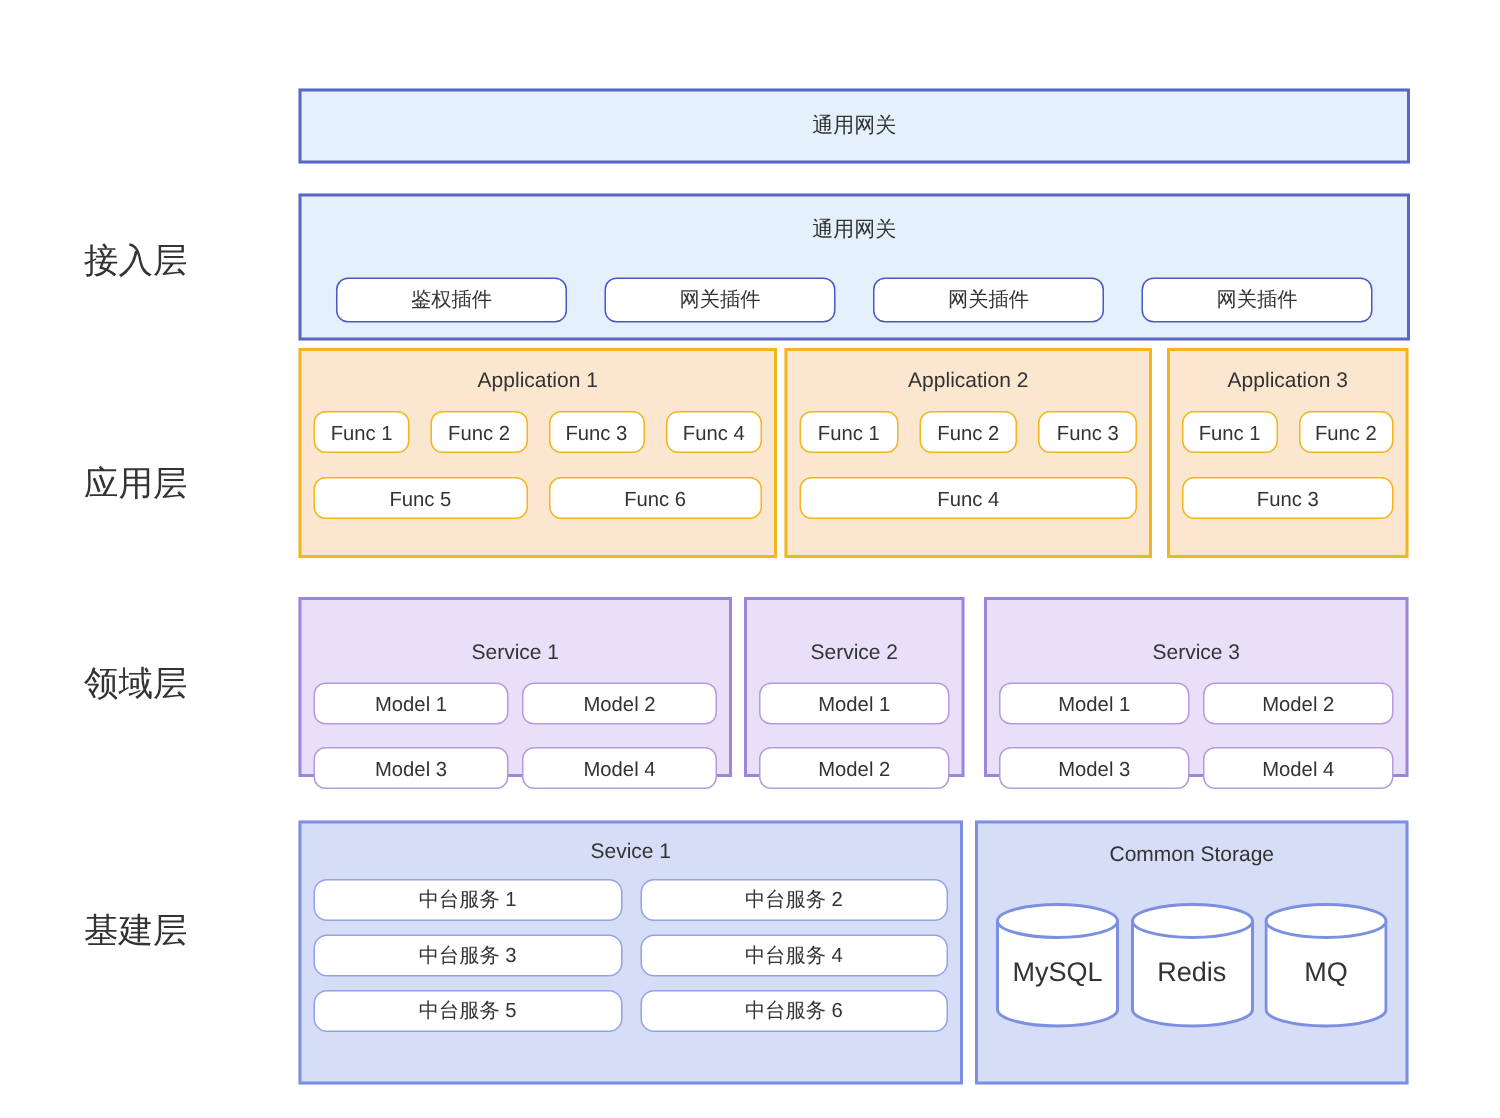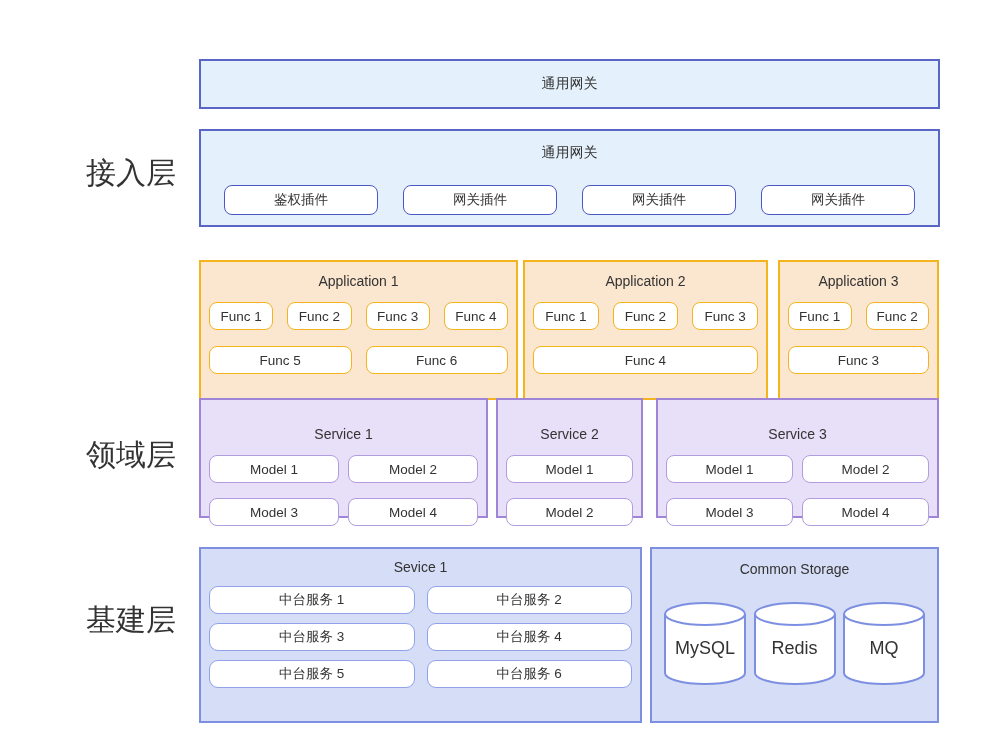--- a/index.html
+++ b/index.html
@@ -1,33 +1,33 @@
 <!DOCTYPE html>
 <html style="--text: #333333; --access-fill: #E4F0FB; --access-border: #5A66C5; --access-inner-border: #4A57C6; --app-fill: #FBE7CF; --app-border: #F3B41E; --domain-fill: #E8E0F8; --domain-border: #9E85D8; --domain-inner-border: #B29CE0; --infra-fill: #D6DDF6; --infra-border: #7D8FE1; --infra-inner-border: #91A2EA;"><head>
 <meta charset="utf-8">
 <style>
   html,body{margin:0;padding:0;background:#fff;}
   .canvas{position:relative;width:1000px;height:745px;background:#fff;
     font-family:"Liberation Sans",sans-serif;color:var(--text);overflow:hidden;}
-  .layer-label{position:absolute;left:56px;width:150px;text-align:center;
-    font-size:30px;color:var(--text);line-height:28px;}
+  .layer-label{position:absolute;left:56px;width:150px;
+    font-size:23px;color:var(--text);line-height:28px;}
   .box{position:absolute;box-sizing:border-box;}
   
   .reverse-proxy{left:199px;top:59px;width:741px;height:50px;
     background:var(--access-fill);border:2px solid var(--access-border);
     display:flex;align-items:center;justify-content:center;font-size:14px;}
   .gateway{left:199px;top:129px;width:741px;height:98px;
     background:var(--access-fill);border:2px solid var(--access-border);padding:13px 23px 0;}
   .panel-title{text-align:center;font-size:14px;line-height:16px;}
   .plugin-row{display:flex;gap:25px;margin-top:25px;}
   .pill{box-sizing:border-box;height:30px;border-radius:8px;background:#fff;
     display:flex;align-items:center;justify-content:center;font-size:13.5px;flex:1;}
   .pill.blue{border:1.5px solid var(--access-inner-border);}
   
-  .app-card{top:260px;height:140px;background:var(--app-fill);
+  .app-card{top:232px;height:140px;background:var(--app-fill);
     border:2px solid var(--app-border);padding:9px 8px 0;}
   .app1{left:199px;width:319px;} .app2{left:523px;width:245px;} .app3{left:778px;width:161px;}
   .card-title{text-align:center;font-size:14px;line-height:20px;}
   .row{display:flex;gap:14px;margin-top:11px;}
   .row2{margin-top:16px;}
   .pill.gold{border:1.5px solid var(--app-border);height:28px;}
   
   .svc-card{top:398px;height:120px;background:var(--domain-fill);
     border:2px solid var(--domain-border);padding:24px 8px 0;}
   .svc1{left:199px;width:289px;} .svc2{left:496px;width:147px;} .svc3{left:656px;width:283px;}
@@ -46,20 +46,21 @@
   .cylinder svg{position:absolute;left:0;top:0;}
   .cyl-shape{fill:#fff;stroke:var(--infra-border);stroke-width:2;}
   .cyl-label{position:absolute;left:0;top:36px;width:100%;text-align:center;font-size:18px;}
 </style>
 </head>
 <body>
 
 <div class="canvas">
 
   <div class="layer-label" style="top:159px">接入层</div>
+  <div class="layer-label" style="top:308px">应用层</div>
   <div class="layer-label" style="top:441px">领域层</div>
   <div class="layer-label" style="top:606px">基建层</div>
 
   <div class="box reverse-proxy">
     <span>通用网关</span>
   </div>
   <div class="box gateway">
     <div class="panel-title">通用网关</div>
     <div class="plugin-row">
       <div class="pill blue">鉴权插件</div>

